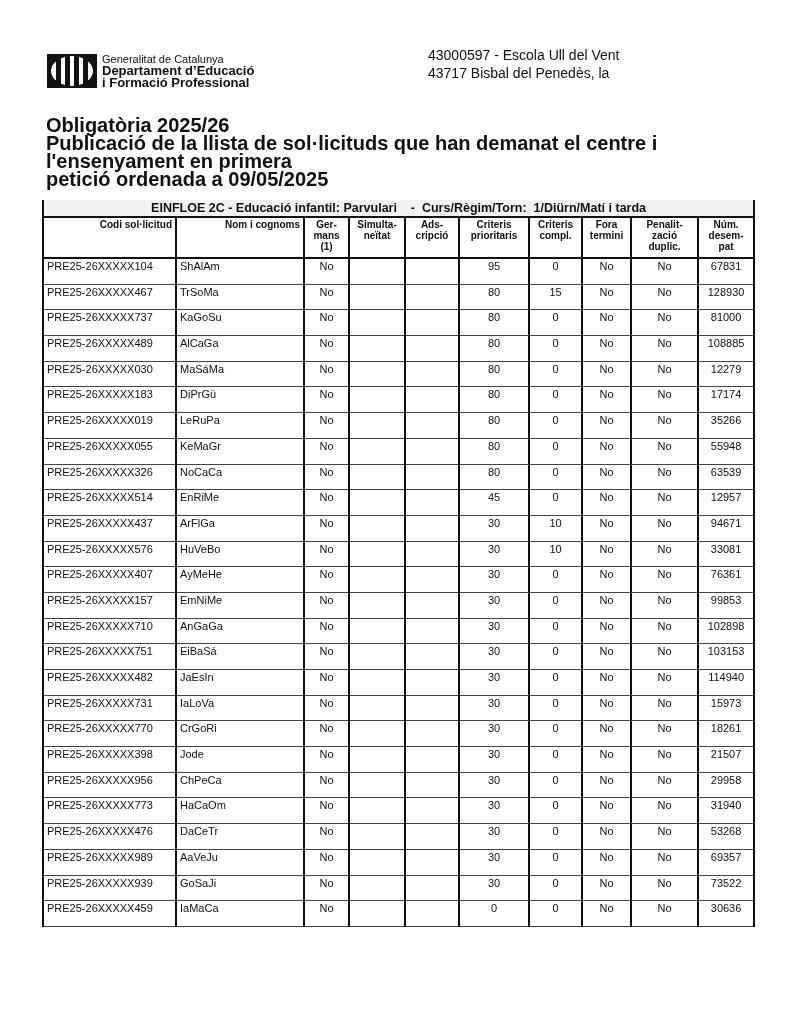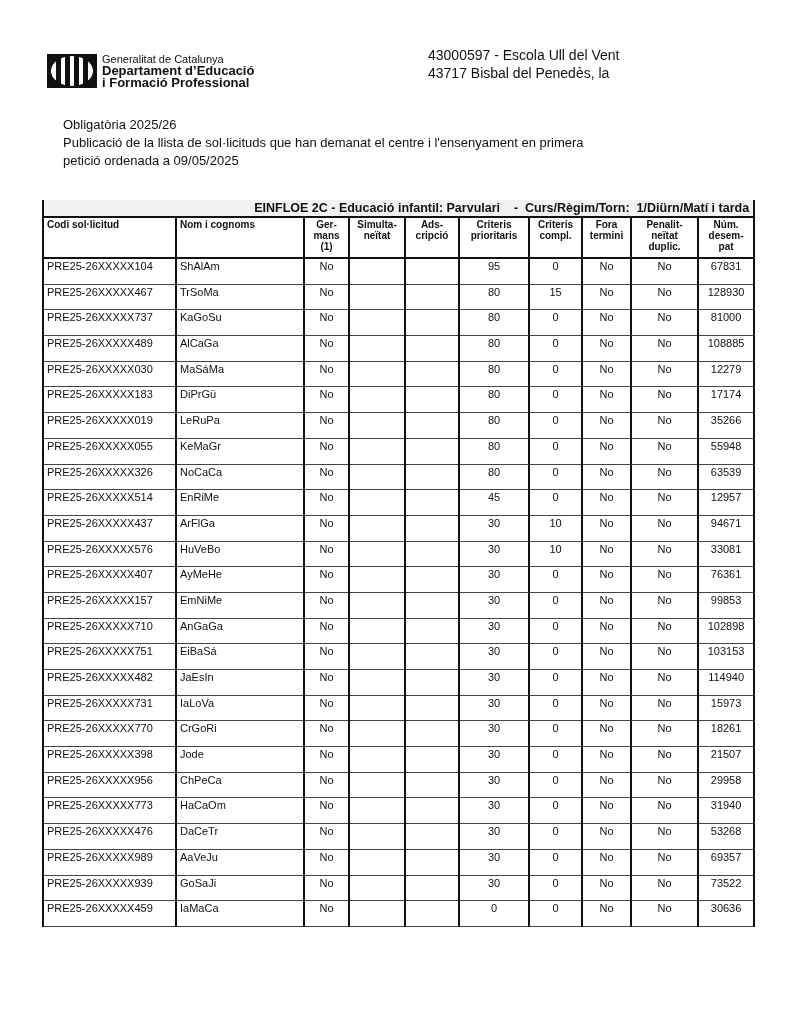--- a/index.html
+++ b/index.html
@@ -2,26 +2,26 @@
 <html><head>
 <meta charset="utf-8">
 <style>
   html, body { margin:0; padding:0; background:#ffffff; }
   body { width:791px; height:1024px; position:relative; overflow:hidden; font-family:"Liberation Sans", sans-serif; color:#111; }
   .logo { position:absolute; left:47px; top:54px; width:50px; height:34px; }
   .brand { position:absolute; left:102px; top:53px; line-height:12px; }
   .brand .l1 { font-size:11px; font-weight:normal; }
   .brand .l2, .brand .l3 { font-size:13px; font-weight:bold; }
   .school { position:absolute; left:428px; top:46px; font-size:14px; line-height:18px; }
-  .titles { position:absolute; left:63px; top:116px; font-size:13px; font-weight:normal; line-height:18px; width:720px; }
+  .titles { position:absolute; left:46px; top:116px; font-size:20px; font-weight:bold; line-height:18px; width:720px; }
   table.main { position:absolute; left:42px; top:200px; border-collapse:collapse; table-layout:fixed; width:711px; }
   table.main td, table.main th { border:2px solid #111; font-size:11px; padding:0 3px; overflow:hidden; white-space:nowrap; }
-  table.main tr.cap td { border-top:none; height:13px; font-size:12.5px; font-weight:bold; text-align:right; background:#f2f2f2; padding:1px 4px; }
+  table.main tr.cap td { border-top:none; height:13px; font-size:12.5px; font-weight:bold; text-align:center; background:#f2f2f2; padding:1px 4px; }
   table.main tr.hdr th { height:38px; vertical-align:top; font-size:10px; font-weight:bold; line-height:11px; white-space:normal; padding-top:1px; }
-  table.main tr.hdr th.left { text-align:left; }
+  table.main tr.hdr th.left { text-align:right; }
   table.main tr.row td { height:23.7px; vertical-align:top; padding-top:1px; border-top:1px solid #444; border-bottom:1px solid #444; }
   td.c { text-align:center; }
 </style>
 </head>
 <body>
 
 <svg class="logo" viewBox="0 0 50 34">
   <rect x="0" y="0" width="50" height="34" fill="#111"></rect>
   <ellipse cx="25" cy="17" rx="21" ry="15" fill="#fff"></ellipse>
   <rect x="9" y="3" width="5" height="28" fill="#111"></rect>
@@ -66,21 +66,21 @@
     </tr>
     <tr class="hdr">
       <th class="left">Codi sol·licitud</th>
       <th class="left">Nom i cognoms</th>
       <th>Ger- mans (1)</th>
       <th>Simulta- neïtat</th>
       <th>Ads- cripció</th>
       <th>Criteris prioritaris</th>
       <th>Criteris compl.</th>
       <th>Fora termini</th>
-      <th>Penalit- neïtat duplic.</th>
+      <th>Penalit- zació duplic.</th>
       <th>Núm. desem- pat</th>
     </tr>
   <tr class="row">
         <td>PRE25-26XXXXX104</td>
         <td>ShAlAm</td>
         <td class="c">No</td>
         <td class="c"></td>
         <td class="c"></td>
         <td class="c">95</td>
         <td class="c">0</td>

